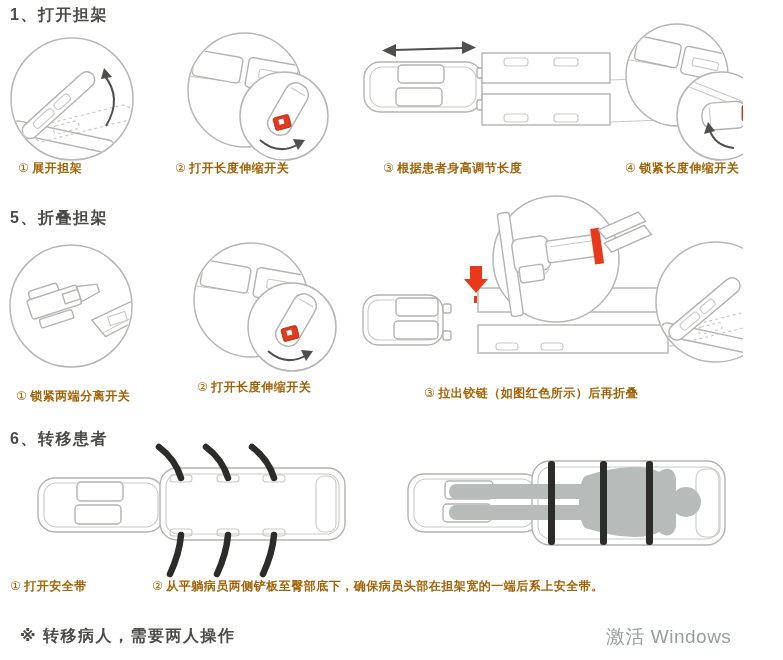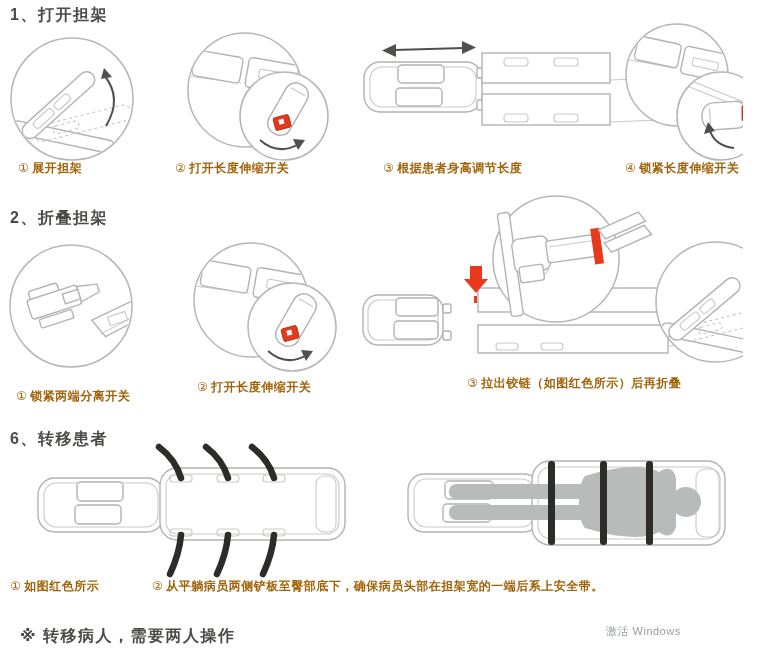--- a/index.html
+++ b/index.html
@@ -3,21 +3,21 @@
 <meta charset="utf-8">
 <style>
   * { margin:0; padding:0; box-sizing:border-box; }
   html,body { background:#ffffff; }
   body { font-family:"Liberation Sans","DejaVu Sans",sans-serif; }
   .page { position:relative; width:743px; height:660px; background:#ffffff; overflow:hidden; }
   .heading { position:absolute; font-size:16px; font-weight:600; color:#4a4a48; letter-spacing:1.5px; white-space:nowrap; }
   .caption { position:absolute; font-size:12px; font-weight:600; color:#a16207; letter-spacing:0.5px; white-space:nowrap; }
   .caption .num { font-weight:400; margin-right:3px; }
   .note { position:absolute; font-size:16px; font-weight:600; color:#4a4a48; letter-spacing:1.5px; white-space:nowrap;margin-left:10px; }
-  .watermark { position:absolute; font-size:11px; font-weight:400; color:#989e9c; letter-spacing:0.5px; white-space:nowrap; }
+  .watermark { position:absolute; font-size:19px; font-weight:400; color:#989e9c; letter-spacing:0.5px; white-space:nowrap; }
   svg.illu { position:absolute; overflow:visible; }
   
   .cir  { fill:#ffffff; stroke:#b6b6b4; stroke-width:1.5; }
   .ln   { fill:#ffffff; stroke:#b3b3b1; stroke-width:1.4; }
   .ln2  { fill:none;    stroke:#c9c9c7; stroke-width:1.1; }
   .dash { fill:none;    stroke:#c6c6c4; stroke-width:1.1; stroke-dasharray:3 3; }
   .darrow { fill:none;  stroke:#4f4f4d; stroke-width:2; }
   .ahead  { fill:#4f4f4d; stroke:none; }
   .red    { fill:#e23a1c; stroke:#a82c12; stroke-width:0.8; }
   .redflat{ fill:#e8391b; stroke:none; }
@@ -153,21 +153,21 @@
   <div class="caption" style="left:175px; top:160px;">
     <span class="num">②</span><span>打开长度伸缩开关</span>
   </div>
   <div class="caption" style="left:625px; top:160px;">
     <span class="num">④</span><span>锁紧长度伸缩开关</span>
   </div>
   <div class="caption" style="left:383px; top:160px;">
     <span class="num">③</span><span>根据患者身高调节长度</span>
   </div>
 
-  <div class="heading" style="left:10px; top:208px;">2、折叠担架</div>
+  <div class="heading" style="left:10px; top:208px;">5、折叠担架</div>
 
   <svg class="illu" style="left:6px; top:240px;" width="136" height="136" viewBox="0 0 136 136">
     <defs>
         <clipPath id="clip21">
           <circle cx="65" cy="66" r="60"></circle>
         </clipPath>
       </defs>
     <circle class="cir" cx="65" cy="66" r="61"></circle>
     <g clip-path="url(#clip21)">
       <g transform="rotate(-18,55,60)">
@@ -280,21 +280,21 @@
       <polygon class="ahead" points="99,99 97,87 108,91"></polygon>
     </g>
   </svg>
 
   <div class="caption" style="left:16px; top:388px;">
     <span class="num">①</span><span>锁紧两端分离开关</span>
   </div>
   <div class="caption" style="left:197px; top:379px;">
     <span class="num">②</span><span>打开长度伸缩开关</span>
   </div>
-  <div class="caption" style="left:424px; top:375px;margin-left:43px;">
+  <div class="caption" style="left:424px; top:385px;">
     <span class="num">③</span><span>拉出铰链（如图红色所示）后再折叠</span>
   </div>
 
   <div class="heading" style="left:10px; top:429px;">6、转移患者</div>
 
   <svg class="illu" style="left:20px; top:443px;" width="336" height="136" viewBox="0 0 336 136">
     <g>
       <rect class="ln" x="18" y="35" width="126" height="54" rx="17"></rect>
       <rect class="ln2" x="24" y="40" width="114" height="44" rx="12"></rect>
       <rect class="ln" x="57" y="39" width="46" height="19" rx="4"></rect>
@@ -336,21 +336,21 @@
       <circle class="sil" cx="293" cy="54" r="15"></circle>
     </g>
     <g>
       <rect class="strapbar" x="155" y="13" width="7" height="84" rx="3"></rect>
       <rect class="strapbar" x="207" y="13" width="7" height="84" rx="3"></rect>
       <rect class="strapbar" x="253" y="13" width="7" height="84" rx="3"></rect>
     </g>
   </svg>
 
   <div class="caption" style="left:10px; top:578px;">
-    <span class="num">①</span><span>如图红色所示</span>
+    <span class="num">①</span><span>打开安全带</span>
   </div>
   <div class="caption" style="left:152px; top:578px;">
     <span class="num">②</span><span>从平躺病员两侧铲板至臀部底下，确保病员头部在担架宽的一端后系上安全带。</span>
   </div>
 
   <div class="note" style="left:10px; top:626px;">※ 转移病人，需要两人操作</div>
   <div class="watermark" style="left:606px; top:624px;">激活 Windows</div>
 
 </div>
 

